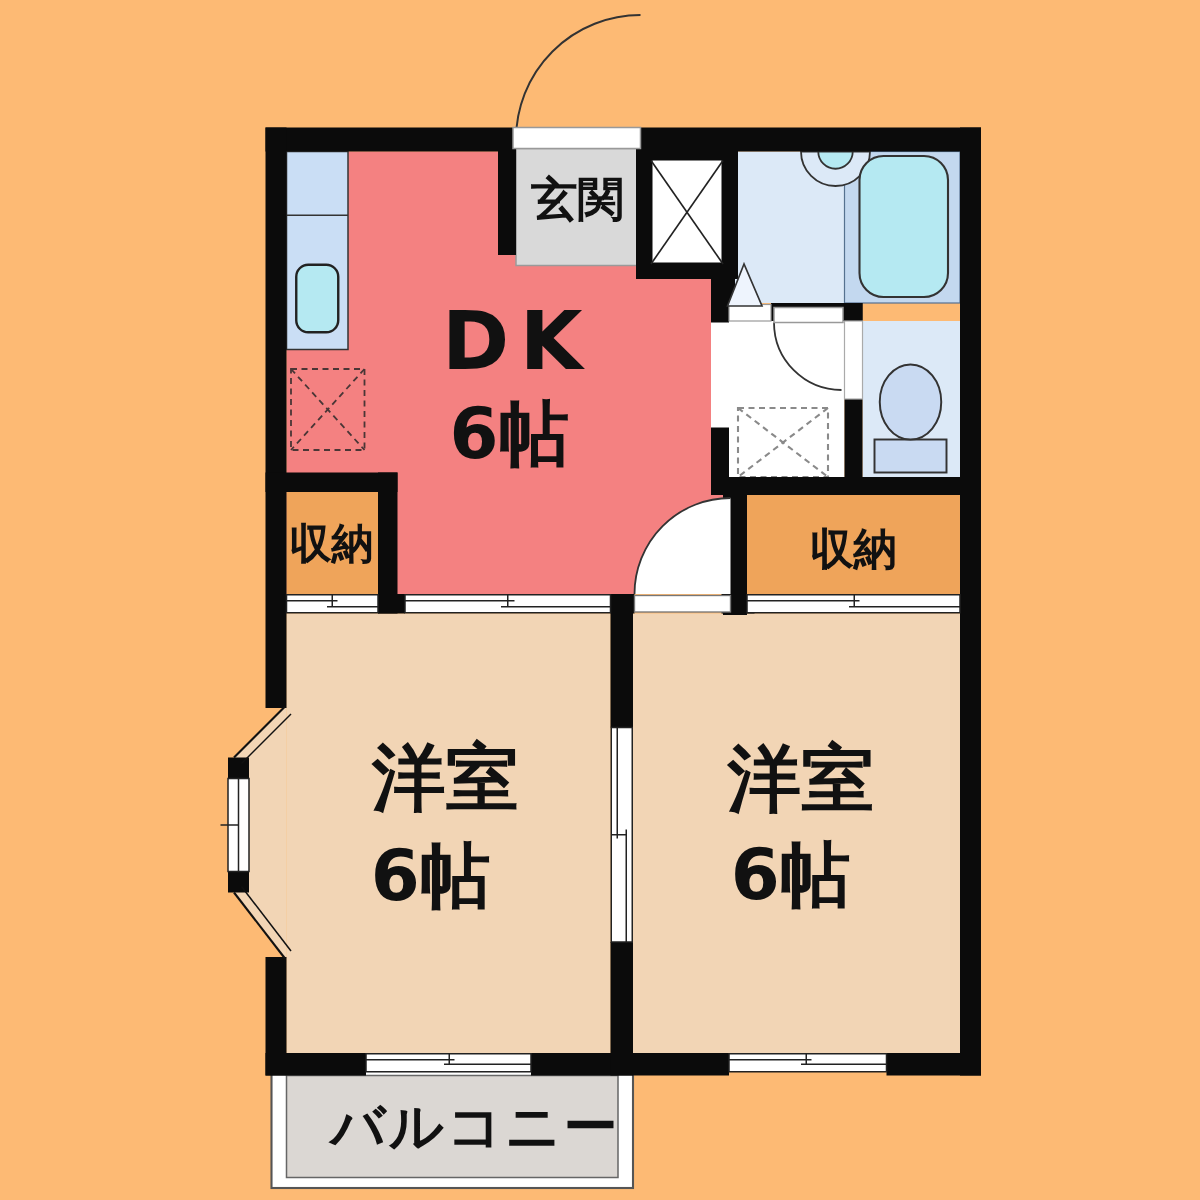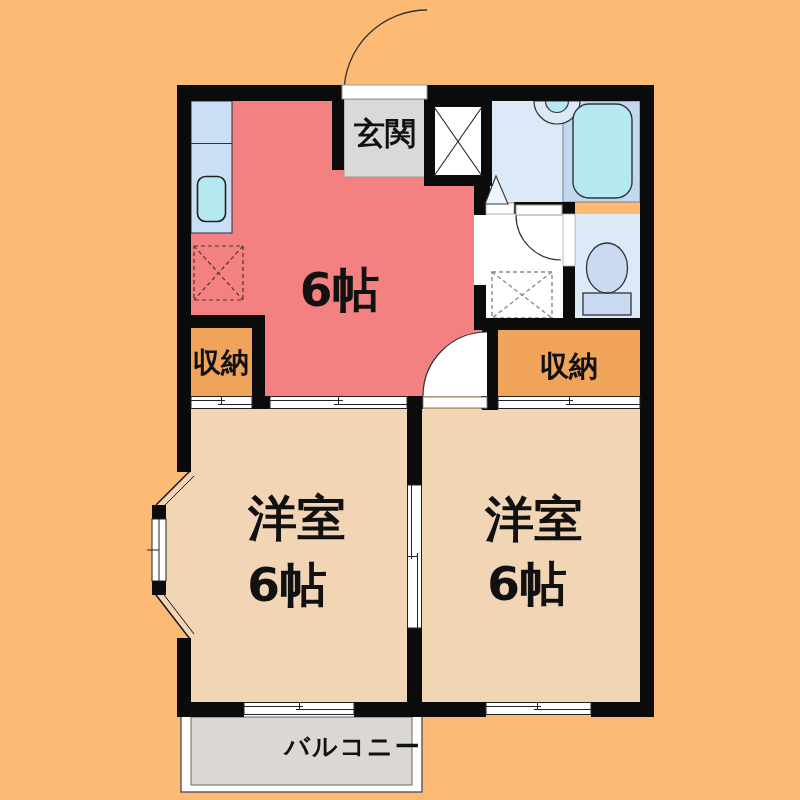--- a/index.html
+++ b/index.html
@@ -10,21 +10,21 @@
        white-space:nowrap;user-select:none;}
   .lbl-entrance{left:344px;top:118px;width:82px;font-size:31px;}
   .lbl-dk-name{left:275px;top:201px;width:140px;font-size:54px;letter-spacing:7px;}
   .lbl-dk-size{left:272px;top:266px;width:135px;font-size:47px;}
   .lbl-room-left-name{left:207px;top:494px;width:180px;font-size:49px;}
   .lbl-room-left-size{left:197px;top:561px;width:180px;font-size:47px;}
   .lbl-room-right-name{left:444px;top:495px;width:180px;font-size:49px;}
   .lbl-room-right-size{left:437px;top:560px;width:180px;font-size:47px;}
   .lbl-closet-left{left:189px;top:349px;width:64px;font-size:28px;}
   .lbl-closet-right{left:498px;top:352px;width:142px;font-size:29px;}
-  .lbl-balcony{left:191px;top:734px;width:252px;font-size:25px;letter-spacing:2px;padding-left:36px;}
+  .lbl-balcony{left:191px;top:734px;width:252px;font-size:36px;letter-spacing:2px;}
 </style>
 </head>
 <body>
 
 <div id="stage">
 
 <svg id="plan-svg" width="800" height="800" viewBox="0 0 800 800">
 
   <g stroke="none">
     <rect x="191" y="101" width="283" height="295" fill="#f48181"></rect>
@@ -177,20 +177,21 @@
     <line x1="194" y1="476" x2="161" y2="509" stroke-width="1"></line>
     <line x1="156" y1="595" x2="190" y2="639" stroke-width="1.4"></line>
     <line x1="161" y1="591" x2="194" y2="634" stroke-width="1"></line>
     <rect x="152" y="519" width="14" height="62" fill="#ffffff" stroke="#222" stroke-width="1"></rect>
     <line x1="159" y1="519" x2="159" y2="581" stroke="#222" stroke-width="1"></line>
     <line x1="147" y1="550" x2="159" y2="550" stroke="#222" stroke-width="1"></line>
   </g>
 </svg>
 
   <div class="lbl lbl-entrance">玄関</div>
+  <div class="lbl lbl-dk-name">DK</div>
   <div class="lbl lbl-dk-size">6帖</div>
   <div class="lbl lbl-closet-left">収納</div>
   <div class="lbl lbl-closet-right">収納</div>
   <div class="lbl lbl-room-left-name">洋室</div>
   <div class="lbl lbl-room-left-size">6帖</div>
   <div class="lbl lbl-room-right-name">洋室</div>
   <div class="lbl lbl-room-right-size">6帖</div>
   <div class="lbl lbl-balcony">バルコニー</div>
 </div>
 

